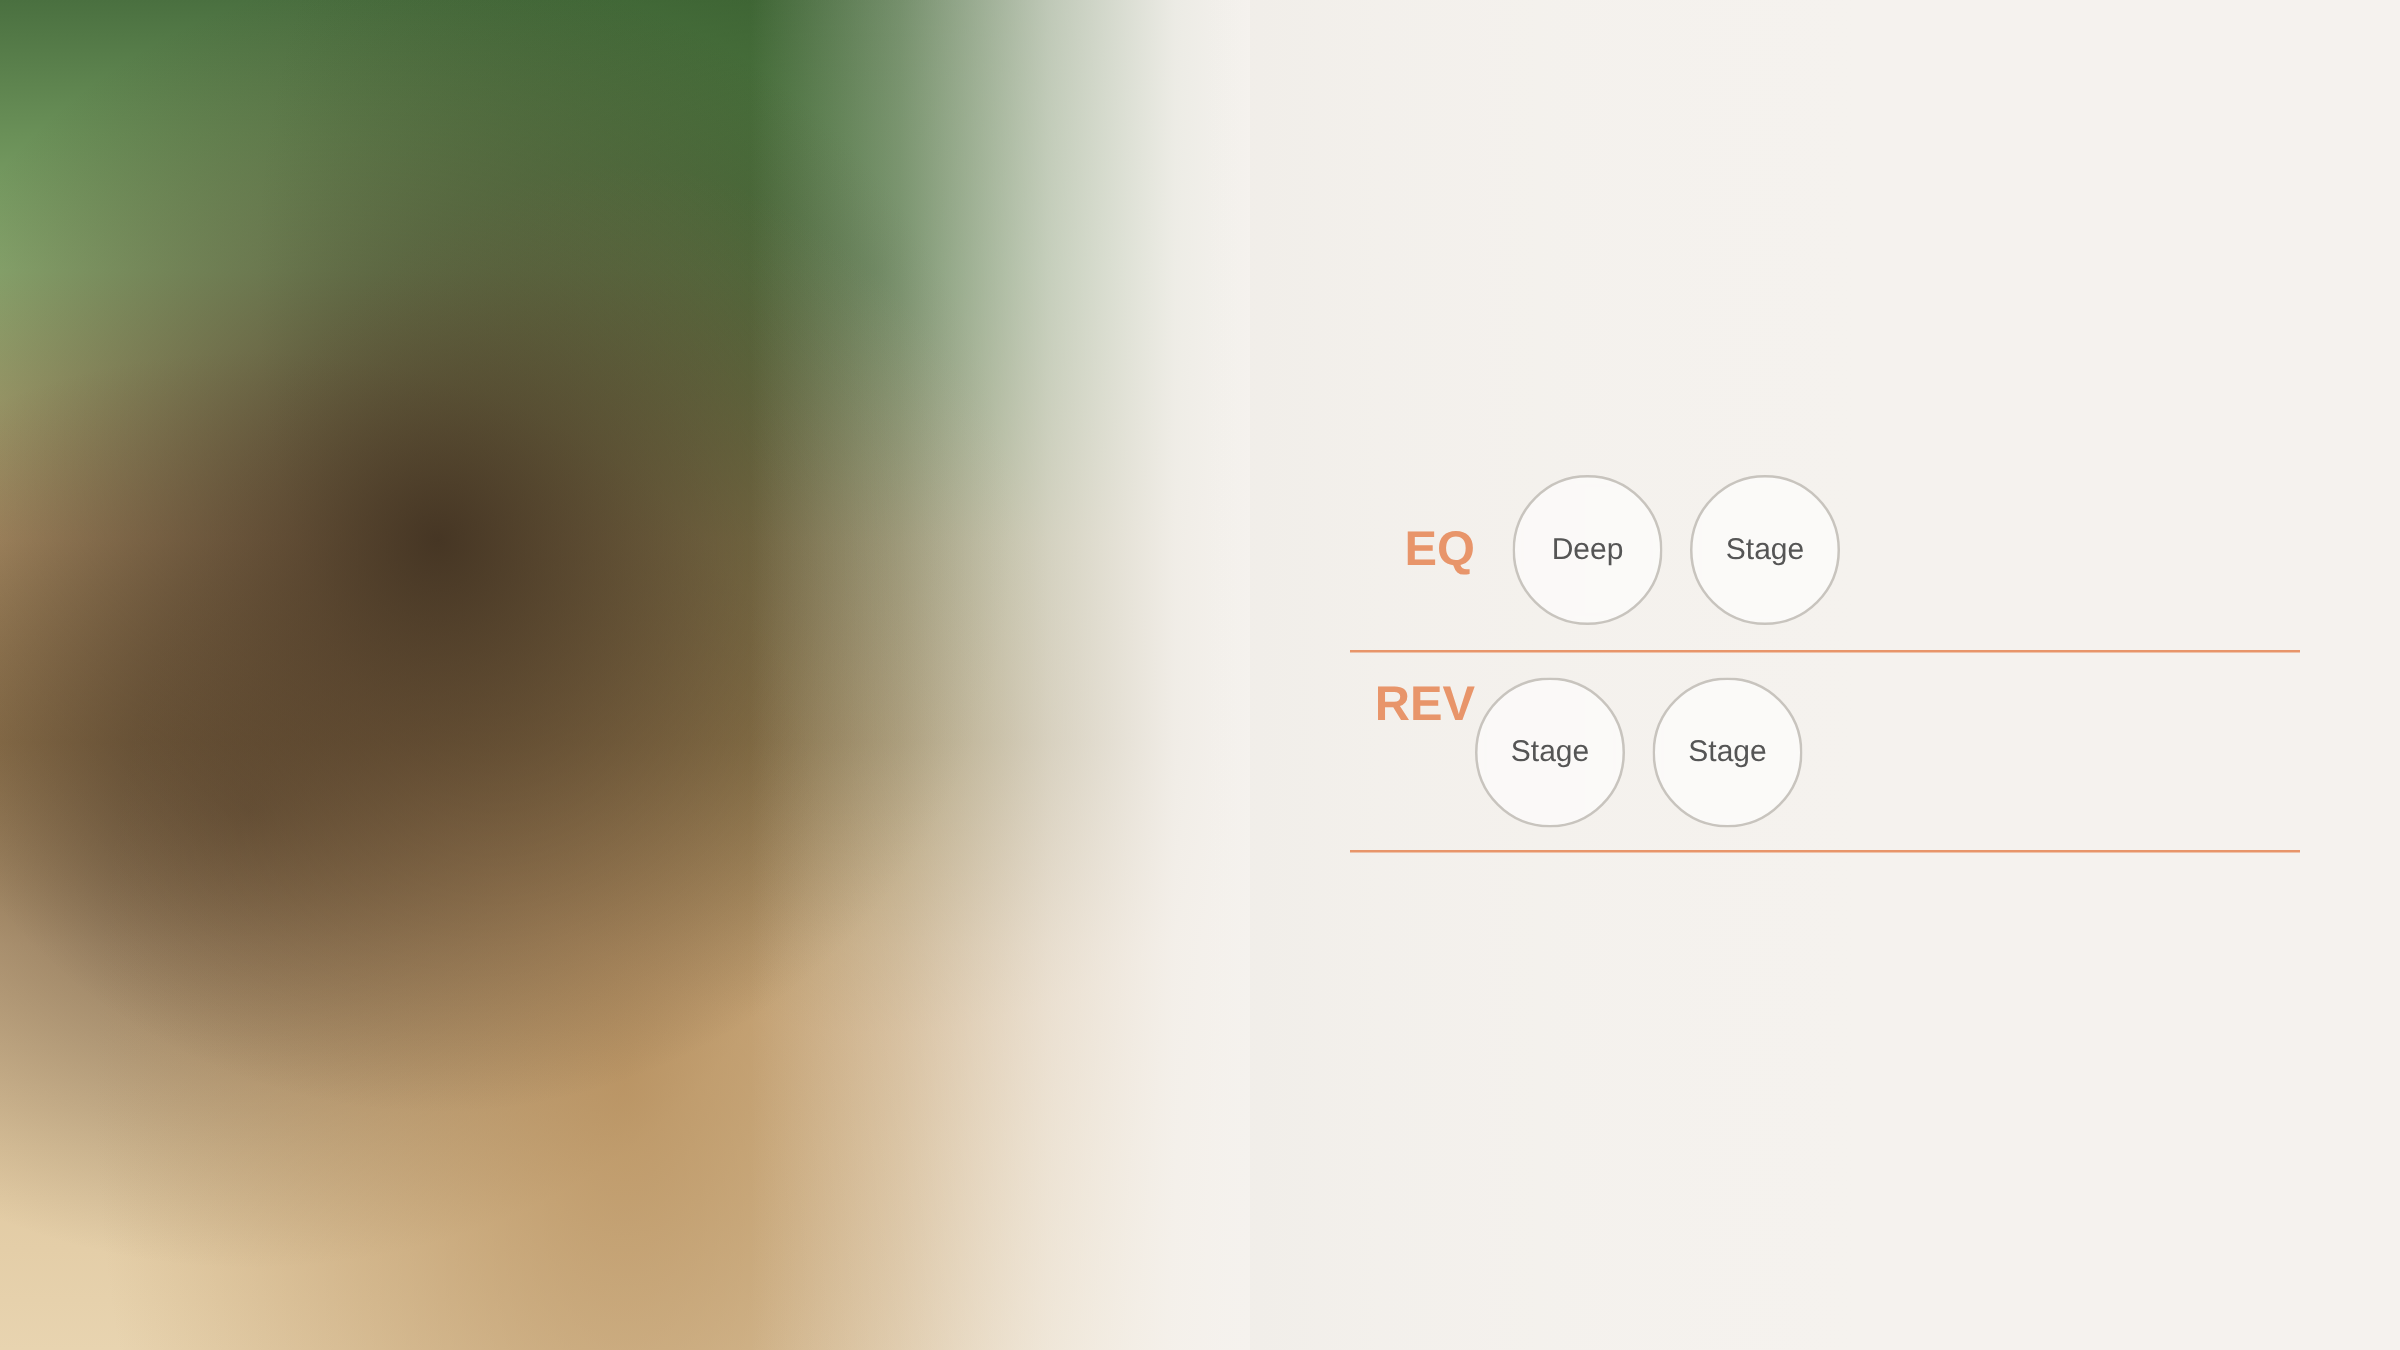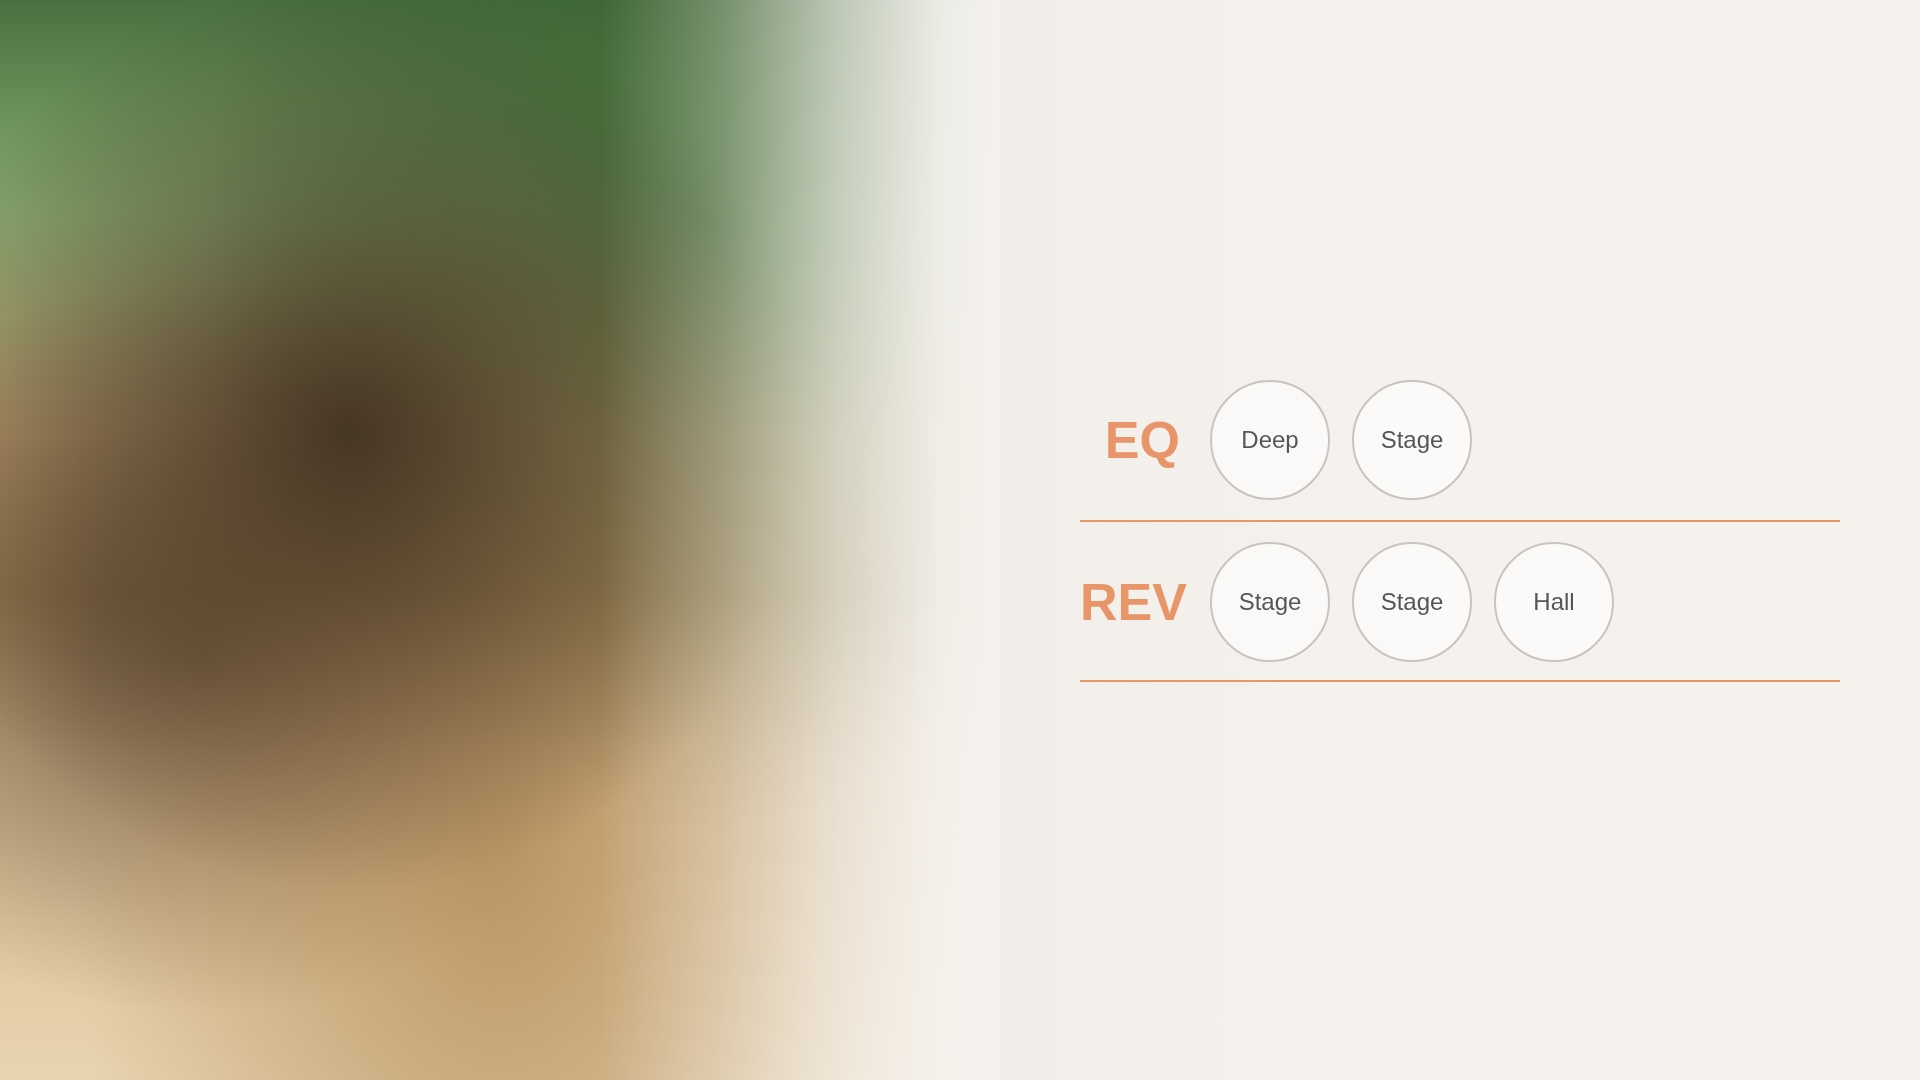--- a/index.html
+++ b/index.html
@@ -30,21 +30,21 @@
 
     
     .eq-section {
       display: flex;
       align-items: center;
       gap: 30px;
       margin-bottom: 20px;
     }
 
     .section-label {
-      font-size: 52px;
+      font-size: 39px;
       font-weight: 700;
       color: #e8956a;
       width: 100px;
       text-align: right;
       flex-shrink: 0;
     }
 
     .buttons-row {
       display: flex;
       gap: 22px;
@@ -71,22 +71,21 @@
     .divider {
       width: 100%;
       height: 2px;
       background: #e8956a;
       margin: 18px 0;
     }
 
     
     .rev-section {
       display: flex;
-      align-items: center;
-      gap: 30px;
+      align-items: flex-start;
       margin-top: 20px;
     }
 
     
     .scene-photo {
       width: 100%;
       height: 100%;
       object-fit: cover;
       
       background:
@@ -161,21 +160,20 @@
         </div>
       </div>
 
       <div class="divider" style="background: rgb(232, 149, 106);"></div>
 
       <div class="rev-section">
         <div class="section-label" style="color: rgb(232, 149, 106);">REV</div>
         <div class="buttons-row">
           <button class="round-btn">Stage</button>
           <button class="round-btn">Stage</button>
-          <button class="round-btn">Hall</button>
         </div>
       </div>
 
       <div class="divider" style="background: rgb(232, 149, 106);"></div>
 
     </div>
   </div>
 
 </div>
 

